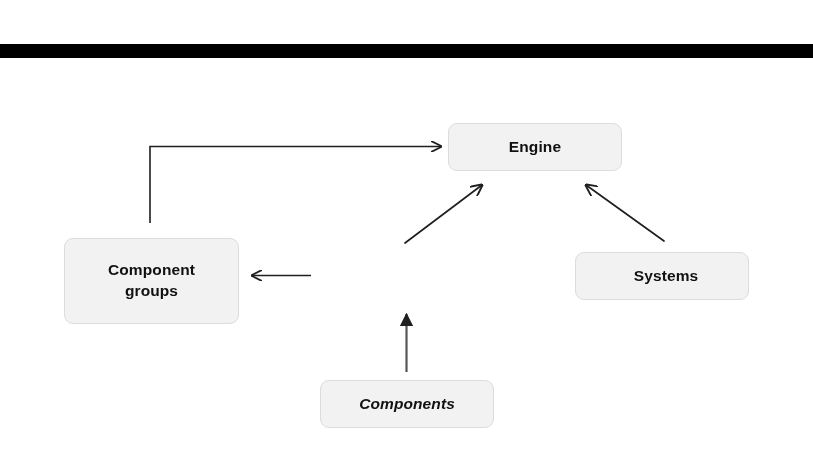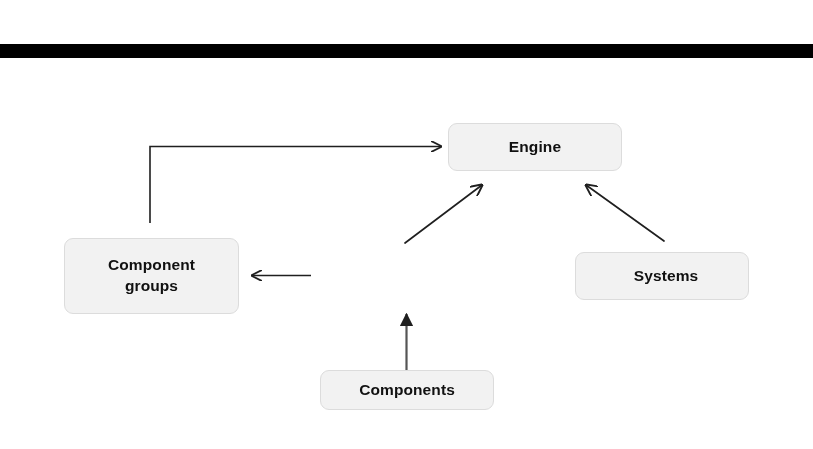--- a/index.html
+++ b/index.html
@@ -59,24 +59,24 @@
     font-size: 15.5px;
     line-height: 1.35;
     letter-spacing: 0.1px;
     font-family: "Liberation Sans", sans-serif;
   }
   .node-label {
     display: block;
     white-space: pre-line;
   }
   #node-engine  { left: 448px; top: 79px;  width: 174px; height: 48px; }
-  #node-compgrp { left: 64px;  top: 194px; width: 175px; height: 76px; }
+  #node-compgrp { left: 64px;  top: 194px; width: 175px; height: 86px; }
   #node-entities{ left: 320px; top: 208px; width: 174px; height: 48px; }
   #node-systems { left: 575px; top: 208px; width: 174px; height: 48px; padding-left: 8px; }
-  #node-components { left: 320px; top: 326px; width: 174px; height: 40px; }
+  #node-components { left: 320px; top: 336px; width: 174px; height: 48px; font-style: italic; }
 </style>
 </head>
 <body>
 
 <div id="screen">
 
   <div id="topbar"></div>
 
   <div id="canvas"></div>
 

